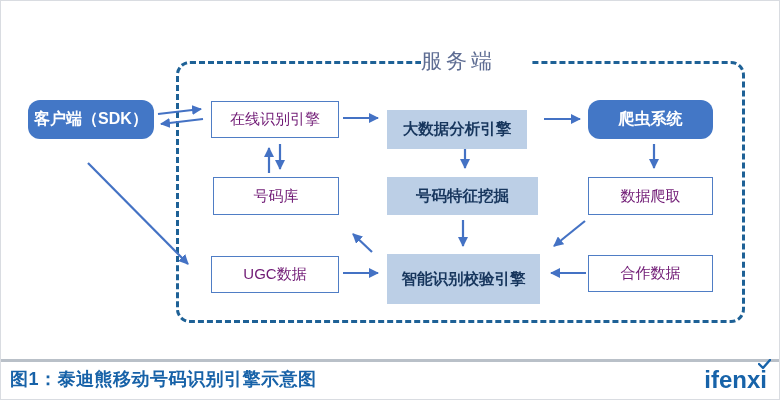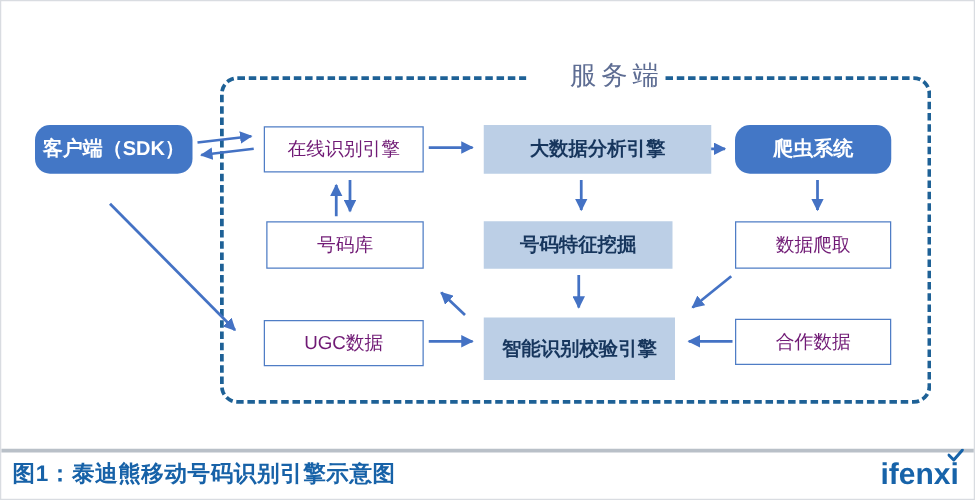--- a/index.html
+++ b/index.html
@@ -21,21 +21,21 @@
     box-sizing:border-box;
     z-index:1;
   }
   .server-label{
     position:absolute;
     left:420px;top:45px;width:110px;height:30px;
     background:#ffffff;
     color:#5e6d93;
     font-size:21px;
     letter-spacing:4px;
-    text-align:right;
+    text-align:left;
     line-height:30px;
     z-index:3;
   }
   .arrows{
     position:absolute;left:0;top:0;z-index:2;
   }
   
   .node{
     position:absolute;
     display:flex;align-items:center;justify-content:center;
@@ -132,21 +132,21 @@
       <line x1="342" y1="272" x2="377" y2="272" marker-end="url(#ah)"></line>
 
       <line x1="371" y1="251" x2="352" y2="233" marker-end="url(#ah)"></line>
 
       <line x1="87" y1="162" x2="187" y2="263" marker-end="url(#ah)"></line>
     </g>
   </svg>
 
   <div class="node solid" style="left:27px;  top:99px;  width:126px; height:39px;">客户端（SDK）</div>
   <div class="node outline" style="left:210px; top:100px; width:128px; height:37px;">在线识别引擎</div>
-  <div class="node light" style="left:386px; top:99px;  width:182px; height:39px;">大数据分析引擎</div>
+  <div class="node light" style="left:386px; top:109px;  width:140px; height:39px;">大数据分析引擎</div>
   <div class="node solid" style="left:587px; top:99px;  width:125px; height:39px;">爬虫系统</div>
 
   <div class="node outline" style="left:212px; top:176px; width:126px; height:38px;">号码库</div>
   <div class="node outline" style="left:587px; top:176px; width:125px; height:38px;">数据爬取</div>
   <div class="node light" style="left:386px; top:176px; width:151px; height:38px;">号码特征挖掘</div>
 
   <div class="node outline" style="left:210px; top:255px; width:128px; height:37px;">UGC数据</div>
   <div class="node light" style="left:386px; top:253px; width:153px; height:50px;">智能识别校验引擎</div>
   <div class="node outline" style="left:587px; top:254px; width:125px; height:37px;">合作数据</div>
 

